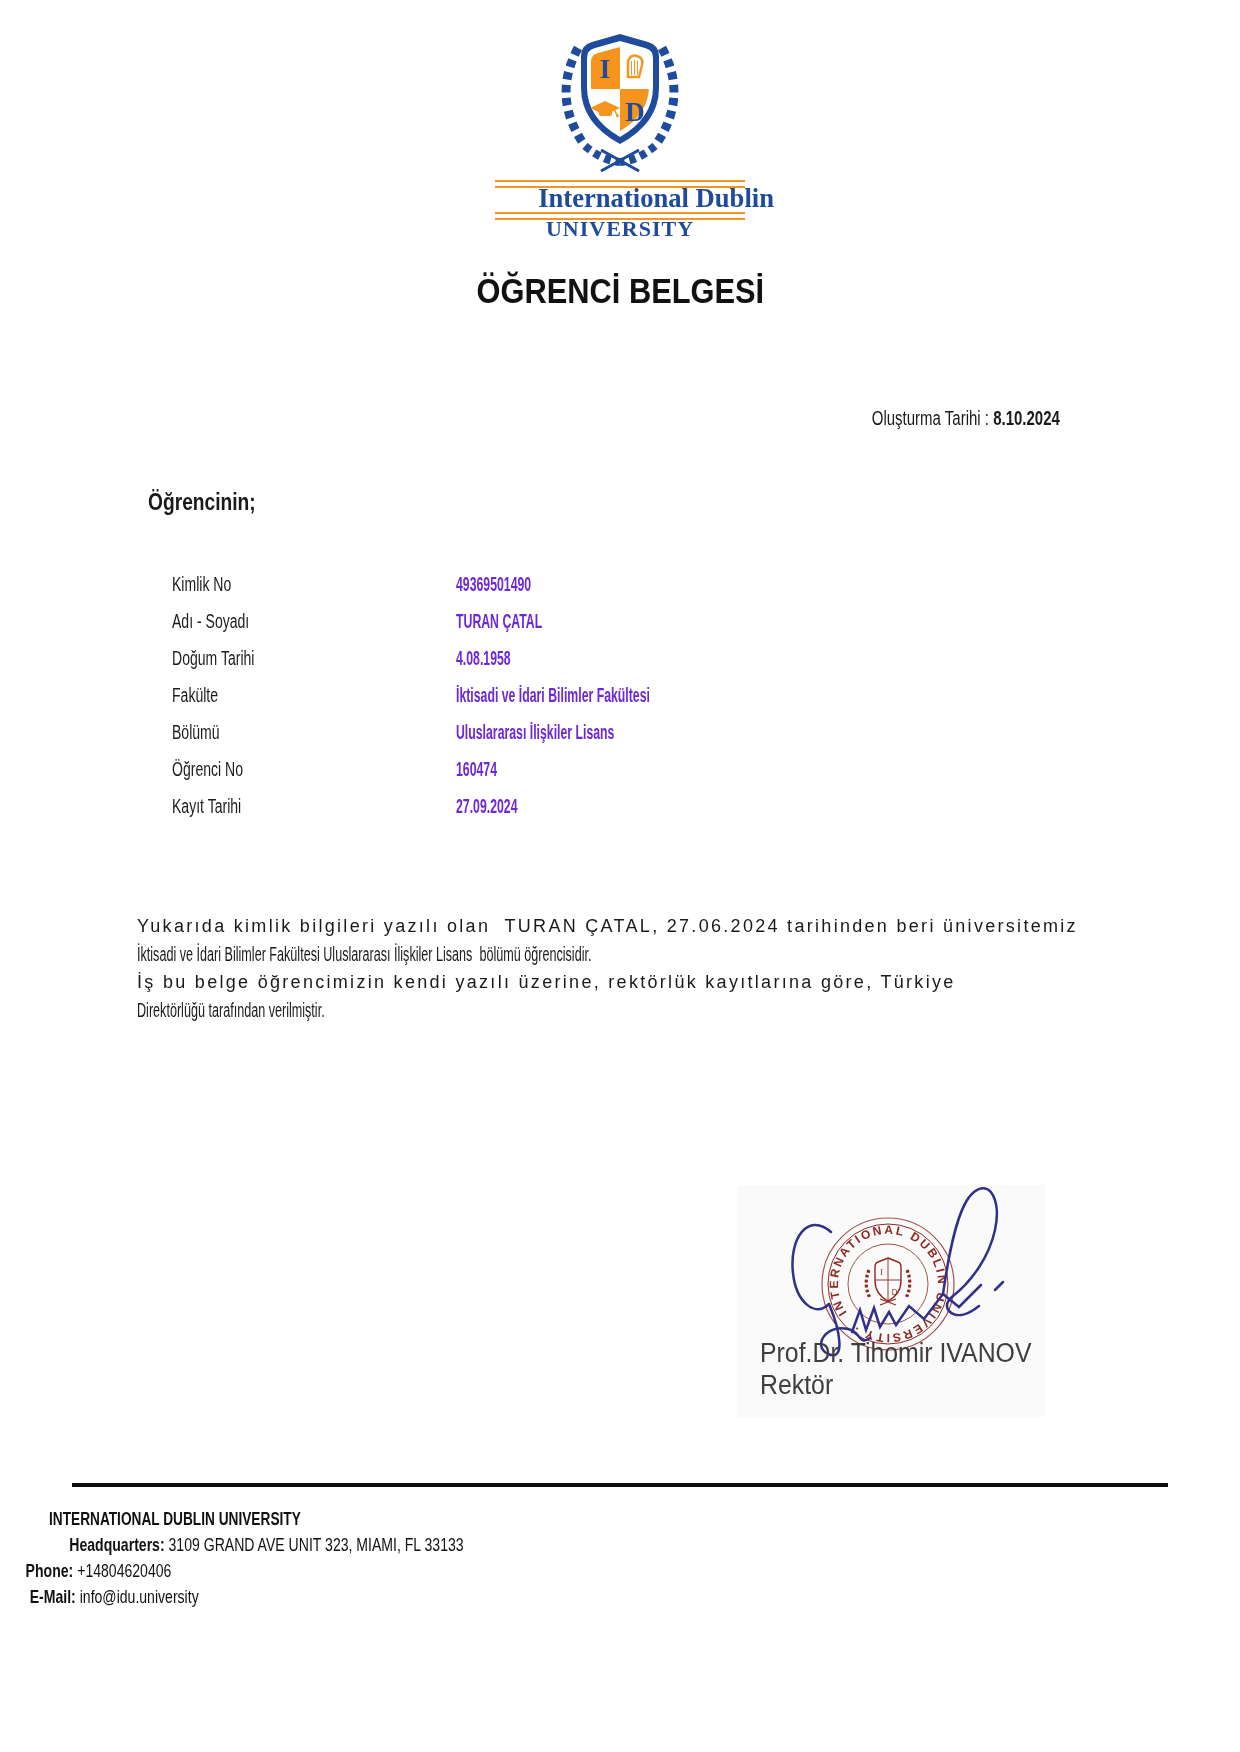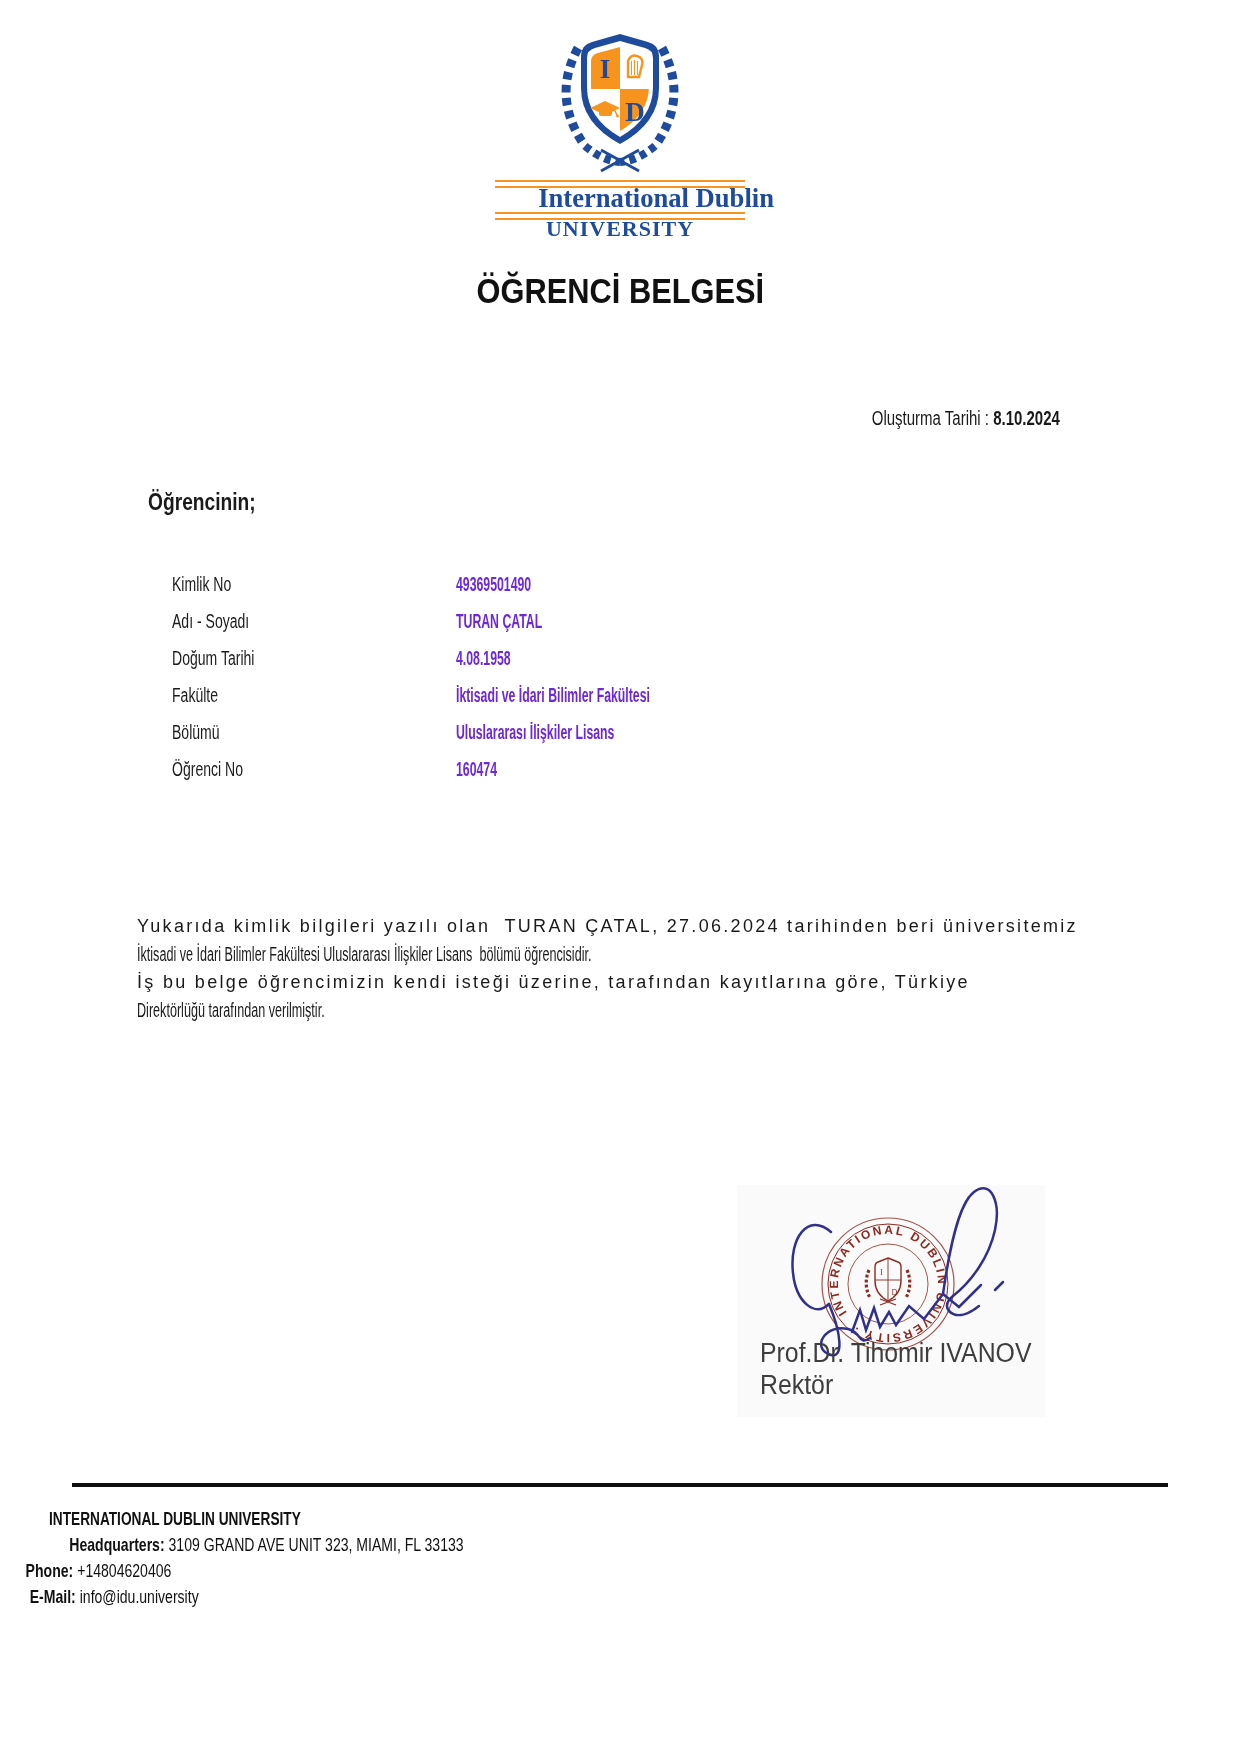--- a/index.html
+++ b/index.html
@@ -126,26 +126,30 @@
       <span class="fvalue"><span class="cx s63">İktisadi ve İdari Bilimler Fakültesi</span></span>
     </div>
     <div class="frow">
       <span class="cx s72 flabel">Bölümü</span>
       <span class="fvalue"><span class="cx s63">Uluslararası İlişkiler Lisans</span></span>
     </div>
     <div class="frow">
       <span class="cx s72 flabel">Öğrenci No</span>
       <span class="fvalue"><span class="cx s63">160474</span></span>
     </div>
+    <div class="frow">
+      <span class="cx s72 flabel">Kayıt Tarihi</span>
+      <span class="fvalue"><span class="cx s63">27.09.2024</span></span>
+    </div>
   </div>
 
   <div class="abs bodytext">
     <div class="bodyline spread">Yukarıda kimlik bilgileri yazılı olan  TURAN ÇATAL, 27.06.2024 tarihinden beri üniversitemiz</div>
     <div class="bodyline tight"><span class="cx s63">İktisadi ve İdari Bilimler Fakültesi Uluslararası İlişkiler Lisans  bölümü öğrencisidir.</span></div>
-    <div class="bodyline spread">İş bu belge öğrencimizin kendi isteği üzerine, tarafından kayıtlarına göre, Türkiye</div>
+    <div class="bodyline spread">İş bu belge öğrencimizin kendi yazılı üzerine, rektörlük kayıtlarına göre, Türkiye</div>
     <div class="bodyline tight"><span class="cx s63">Direktörlüğü tarafından verilmiştir.</span></div>
   </div>
 
   <div class="abs sig-bg"></div>
   <svg class="abs sig-svg" width="360" height="340" viewBox="0 0 360 340">
     <defs>
       <path id="stampcircle" d="M147.0,232.7 A50,50 0 1 1 229.0,175.3 A50,50 0 1 1 147.0,232.7"></path>
     </defs>
 
     <g>

